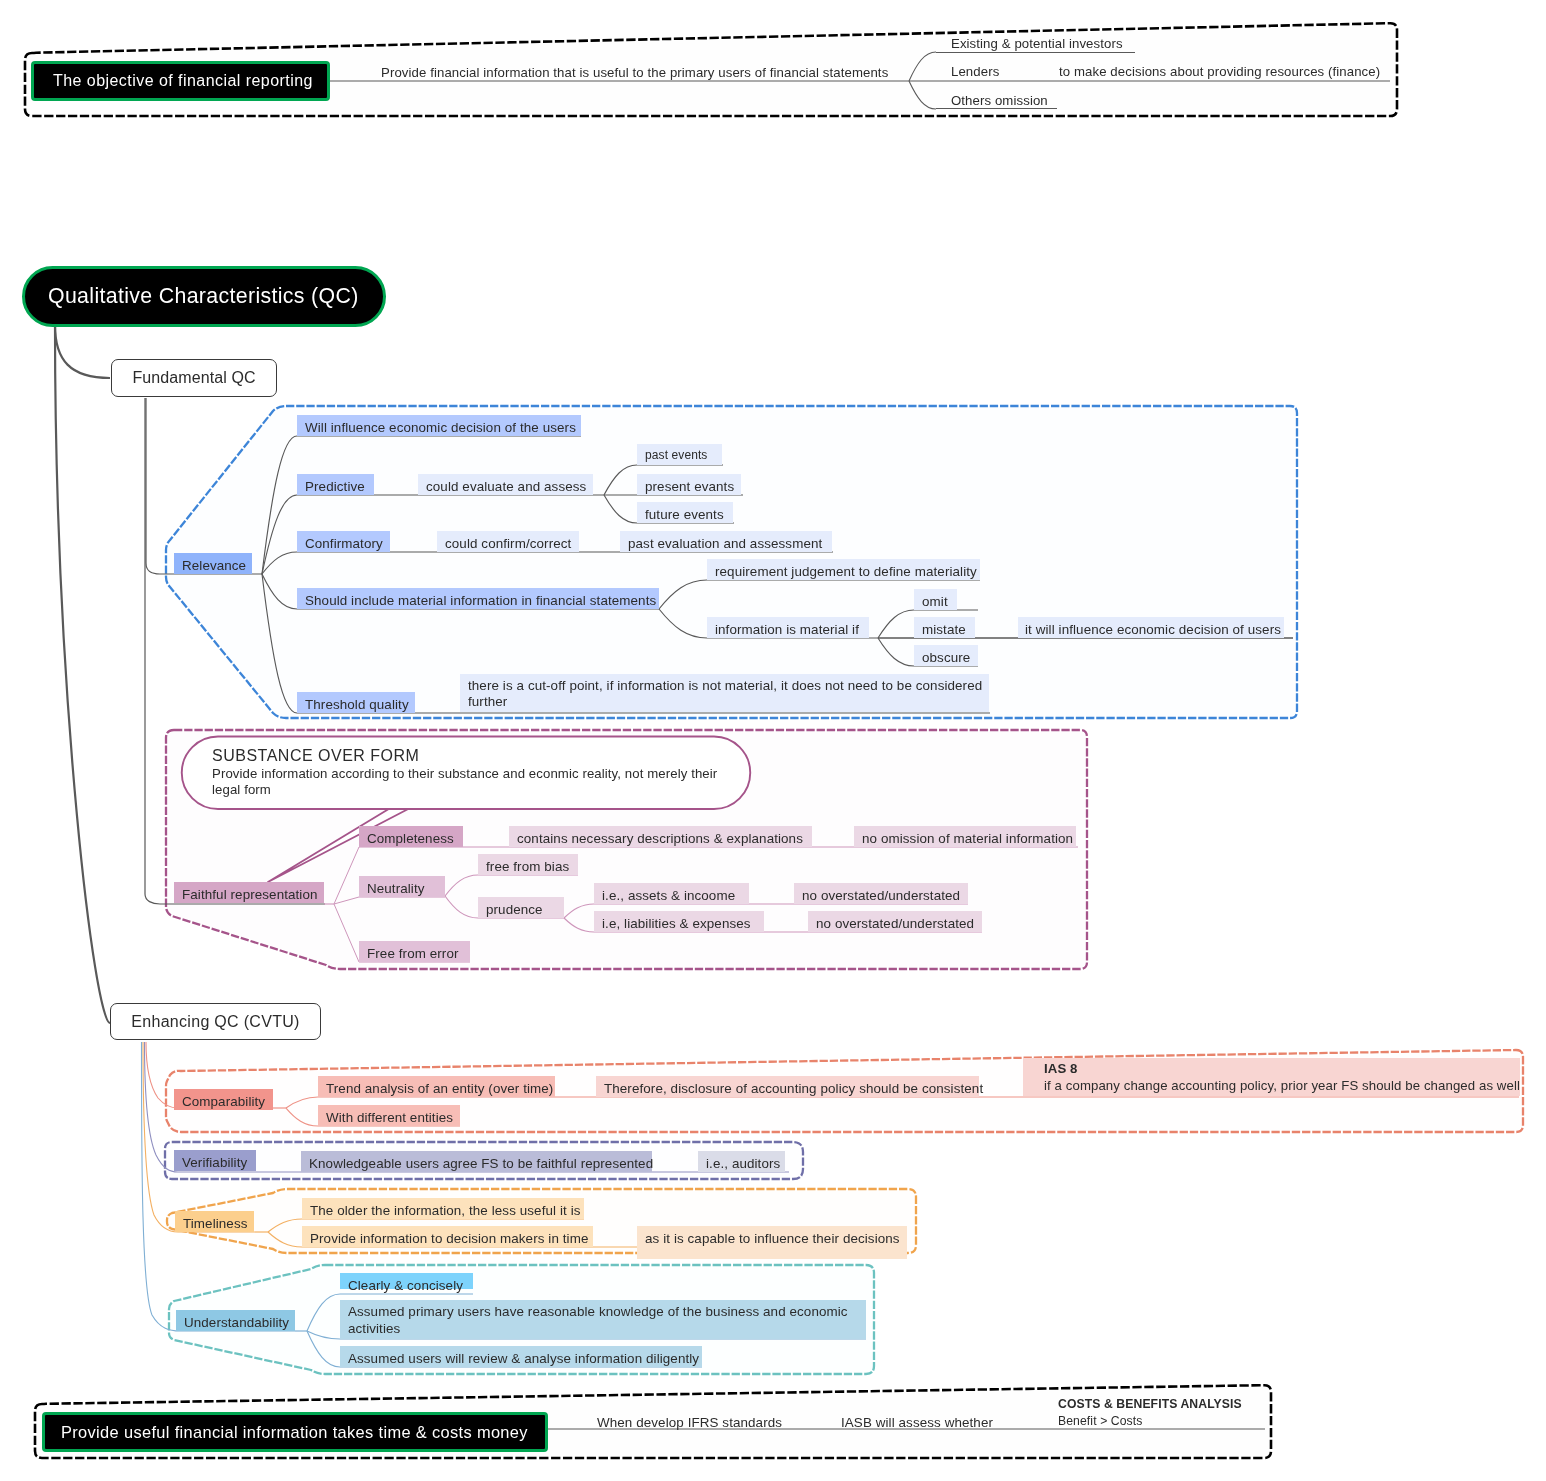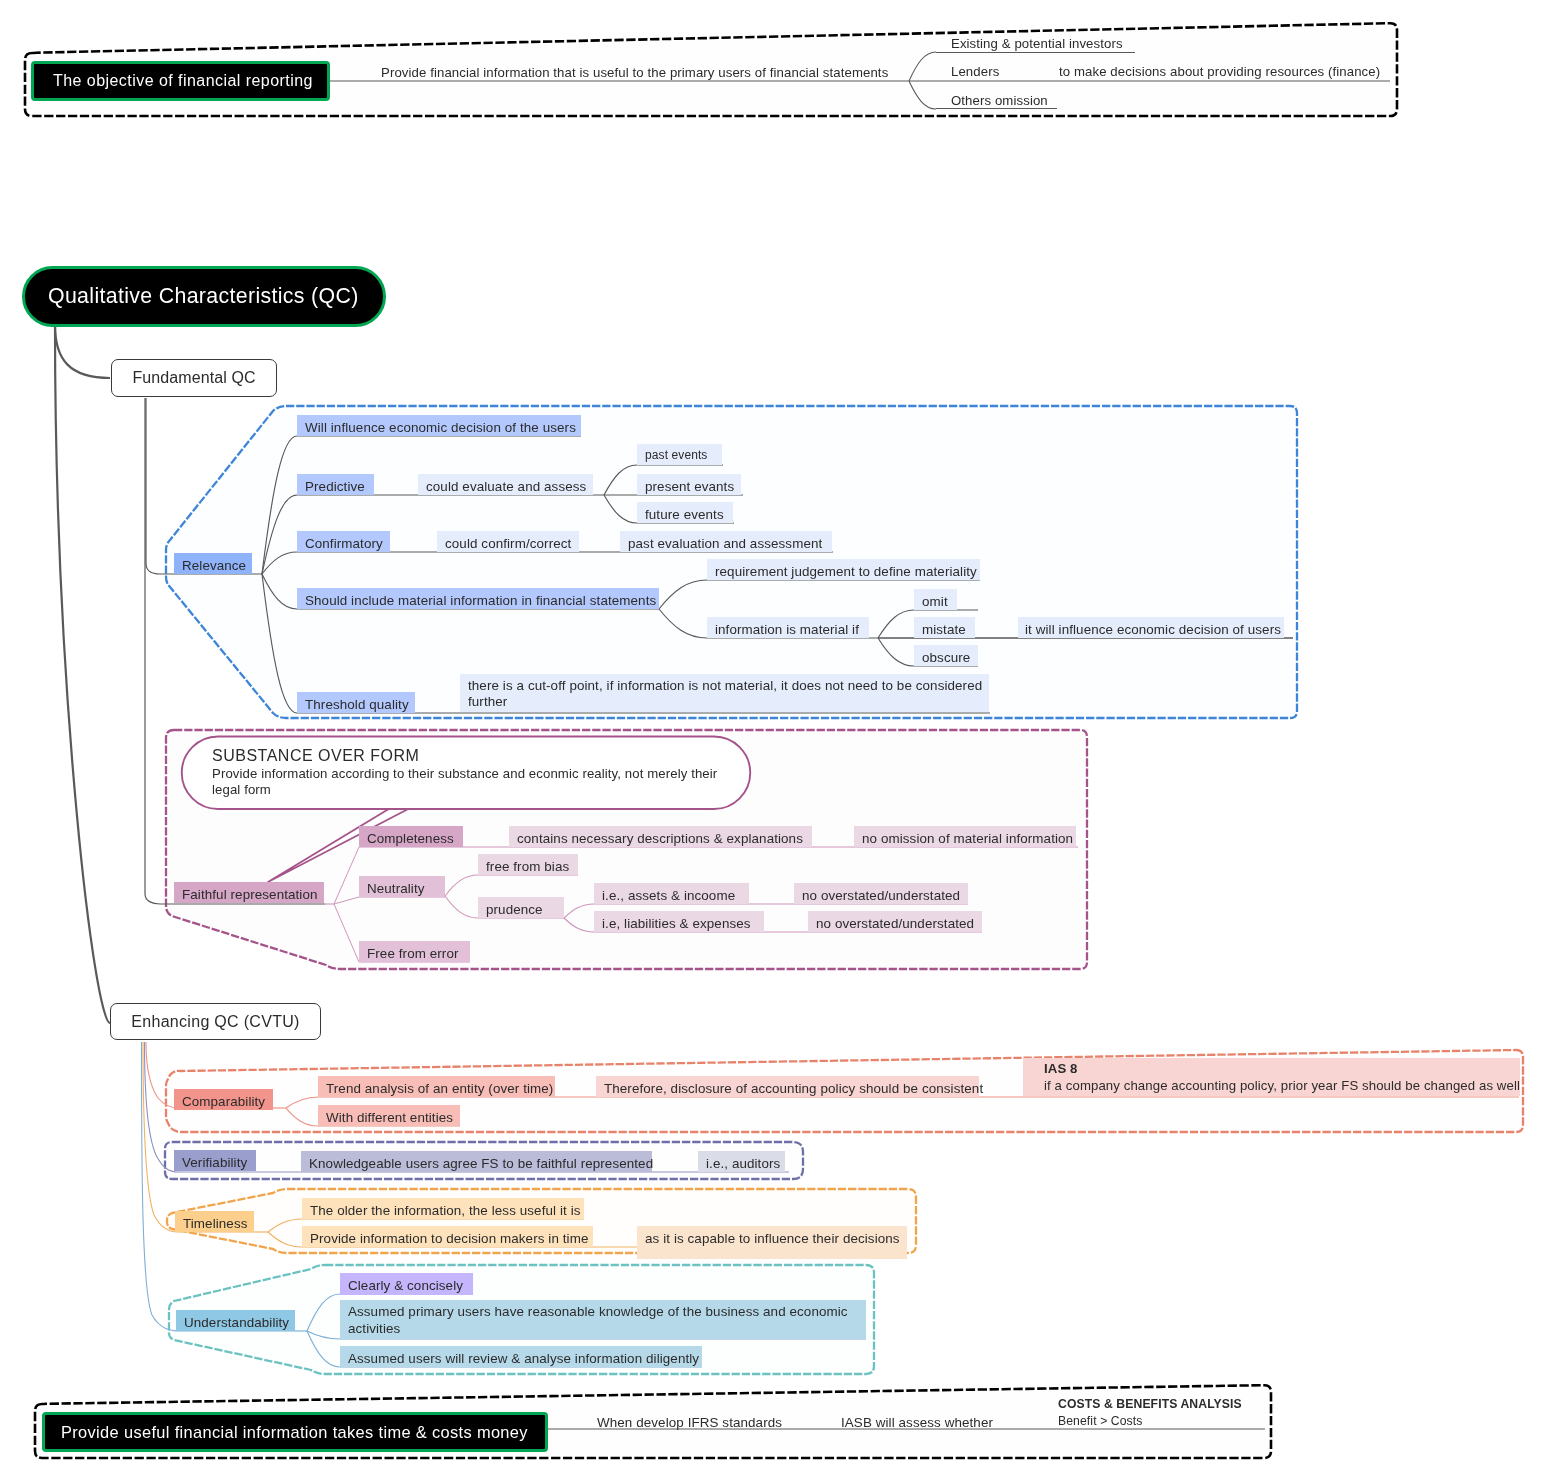--- a/index.html
+++ b/index.html
@@ -271,21 +271,21 @@
   </div>
   <div class="nd" style="left:302px;top:1226px;width:291px;height:21px;background:#FDE2BC;font-size:13.4px;padding:2.5px 3px 0 8px;">
     <span>Provide information to decision makers in time</span>
   </div>
   <div class="nd" style="left:637px;top:1226px;width:270px;height:33px;background:#FBE4CE;font-size:13.4px;padding:2.5px 3px 0 8px;">
     <span>as it is capable to influence their decisions</span>
   </div>
   <div class="nd" style="left:176px;top:1310px;width:119px;height:21px;background:#8EC8E4;font-size:13.4px;padding:2.5px 3px 0 8px;">
     <span>Understandability</span>
   </div>
-  <div class="nd" style="left:340px;top:1273px;width:133px;height:22px;background:#c4b5fd;font-size:13.4px;padding:2.5px 3px 0 8px;">
+  <div class="nd" style="left:340px;top:1273px;width:133px;height:16px;background:#7dd3fc;font-size:13.4px;padding:2.5px 3px 0 8px;">
     <span>Clearly &amp; concisely</span>
   </div>
   <div class="nd" style="left:340px;top:1300px;width:526px;height:39px;background:#B6D9EA;font-size:13.4px;padding:3px 3px 0 8px;line-height:1.3;">
     <span>Assumed primary users have reasonable knowledge of the business and economic
 activities</span>
   </div>
   <div class="nd" style="left:340px;top:1346px;width:362px;height:21px;background:#B6D9EA;font-size:13.4px;padding:2.5px 3px 0 8px;">
     <span>Assumed users will review &amp; analyse information diligently</span>
   </div>
   <div class="nd" style="left:597px;top:1410px;width:188px;height:20px;background:transparent;font-size:13.4px;padding:2.5px 3px 0 0px;">

